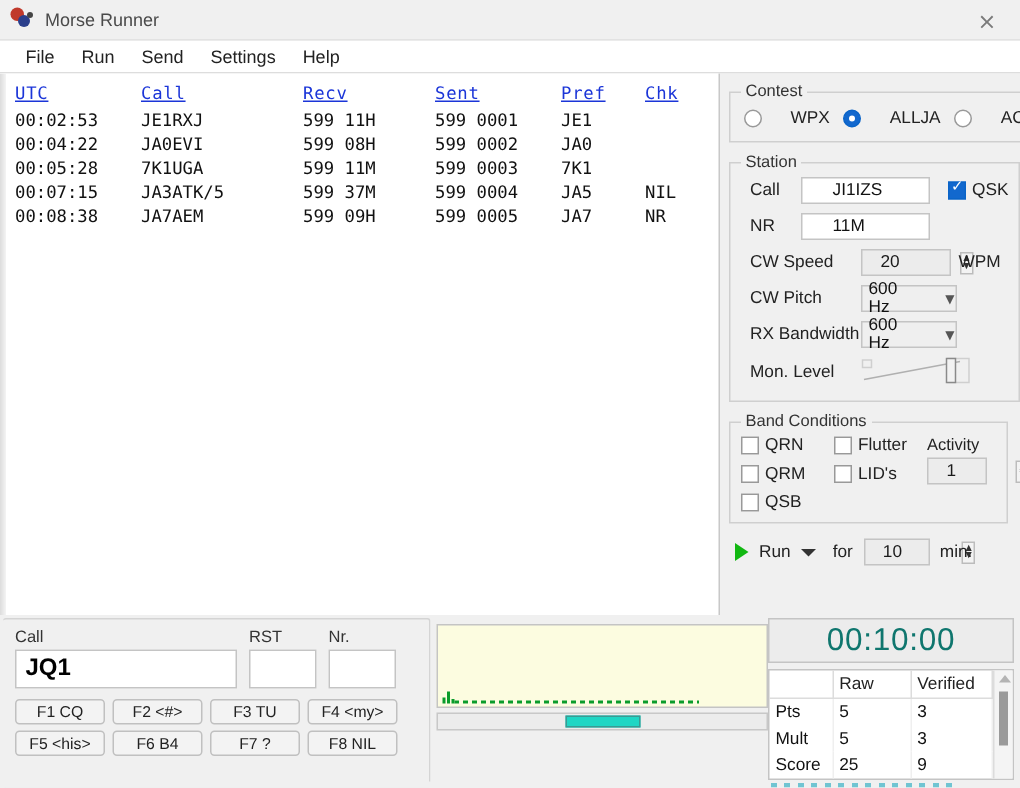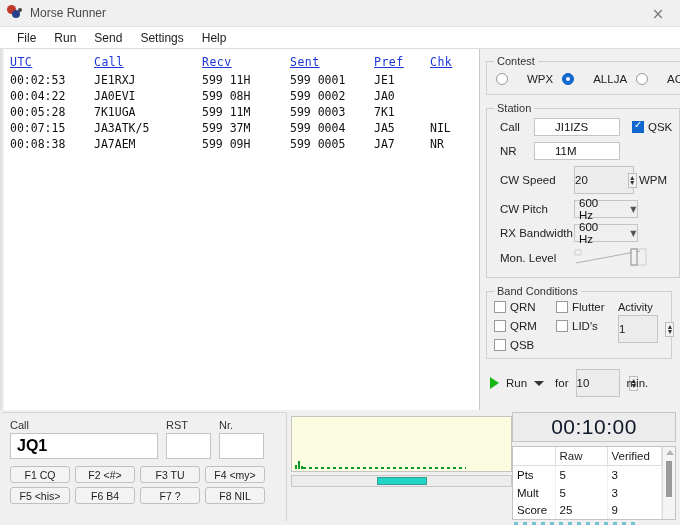--- a/index.html
+++ b/index.html
@@ -97,23 +97,23 @@
 
   .frow { display:flex; align-items:center; margin-bottom:6px; }
   .flabel { font-size:11.5px; color:#222; }
   .txtbox {
     background:#fff; border:1px solid #c4c4c4;
     height:18px; font-size:11.5px; padding:1px 20px;
     color:#111; display:flex; align-items:center;
     font-family:"Liberation Sans", sans-serif;
   }
   .spinbox {
-    background:#ececec; border:1px solid #c4c4c4; height:28px;
+    background:#ececec; border:1px solid #c4c4c4; height:18px;
     display:flex; align-items:center; justify-content:space-between;
-    font-size:11.5px; padding:0 2px 0 0;gap:40px;
+    font-size:11.5px; padding:0 2px 0 12px;gap:40px;
   }
   .spin-arrows {
     display:flex; flex-direction:column; align-items:center;
     justify-content:center; line-height:5px; font-size:7px; color:#333;
     border:1px solid #bcbcbc; background:#f3f3f3; width:13px; height:15px;
     padding:1px 0;
   }
   .combo {
     background:#efefef; border:1px solid #c4c4c4; height:18px;
     display:flex; align-items:center; justify-content:space-between;
@@ -195,21 +195,21 @@
   }
   .spec-handle {
     position:absolute; left:85px; top:1px; width:50px; height:8px;
     background:#1fd6c4; border:1px solid #3a9a93;
   }
 
   .br { width:166px; padding:2px 2px 0 0; }
   .timer {
     background:#ececec; border:1px solid #c4c4c4; height:30px;
     display:flex; align-items:center; justify-content:center;
-    color:#0f172a; font-size:21px; letter-spacing:0.5px;
+    color:#0f766e; font-size:21px; letter-spacing:0.5px;
     font-family:"Liberation Sans", sans-serif;
   }
   .scorebox {
     margin-top:4px; background:#fff; border:1px solid #c4c4c4;
     height:74px; display:flex; position:relative;
   }
   table.score { border-collapse:collapse; font-size:11.5px; width:100%; }
   table.score th {
     font-weight:normal; color:#222; text-align:left;
     padding:3px 2px 3px 4px; border-right:1px solid #dcdcdc;

